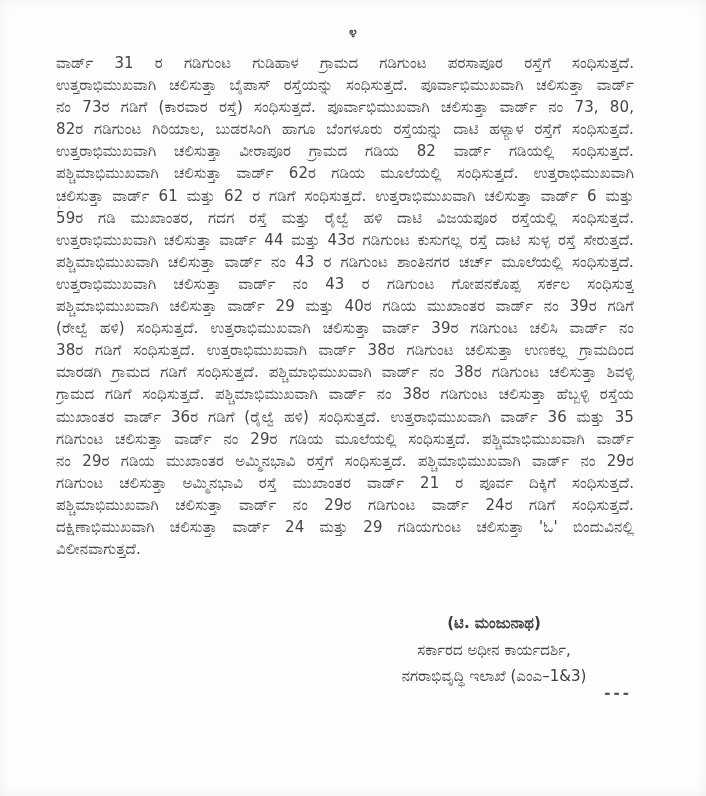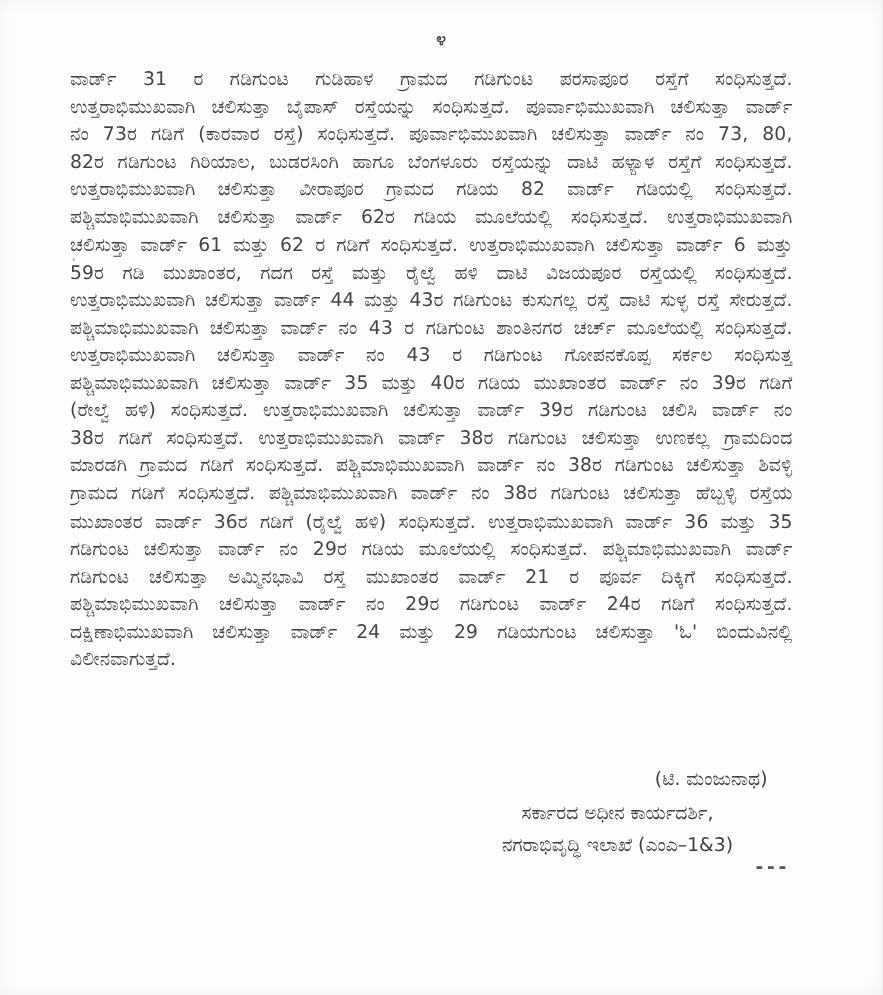--- a/index.html
+++ b/index.html
@@ -50,21 +50,21 @@
   .signature-block {
     position: absolute;
     top: 610px;
     right: 92px;
     width: 240px;
     text-align: center;
     font-size: 15px;
     line-height: 26.5px;
     color: #3f3f3f;
   }
-  .signature-name { font-weight: normal; text-align: right; }
+  .signature-name { font-weight: bold; }
   .end-dashes {
     position: absolute;
     top: 684px;
     right: 74px;
     font-size: 15px;
     font-weight: bold;
     letter-spacing: 3px;
     color: #555;
   }
   .scan-speck {
@@ -88,27 +88,28 @@
       <div class="line">ಉತ್ತರಾಭಿಮುಖವಾಗಿ ಚಲಿಸುತ್ತಾ ಬೈಪಾಸ್ ರಸ್ತೆಯನ್ನು ಸಂಧಿಸುತ್ತದೆ. ಪೂರ್ವಾಭಿಮುಖವಾಗಿ ಚಲಿಸುತ್ತಾ ವಾರ್ಡ್</div>
       <div class="line">ನಂ 73ರ ಗಡಿಗೆ (ಕಾರವಾರ ರಸ್ತೆ) ಸಂಧಿಸುತ್ತದೆ. ಪೂರ್ವಾಭಿಮುಖವಾಗಿ ಚಲಿಸುತ್ತಾ ವಾರ್ಡ್ ನಂ 73, 80,</div>
       <div class="line">82ರ ಗಡಿಗುಂಟ ಗಿರಿಯಾಲ, ಬುಡರಸಿಂಗಿ ಹಾಗೂ ಬೆಂಗಳೂರು ರಸ್ತೆಯನ್ನು ದಾಟಿ ಹಳ್ಯಾಳ ರಸ್ತೆಗೆ ಸಂಧಿಸುತ್ತದೆ.</div>
       <div class="line">ಉತ್ತರಾಭಿಮುಖವಾಗಿ ಚಲಿಸುತ್ತಾ ವೀರಾಪೂರ ಗ್ರಾಮದ ಗಡಿಯ 82 ವಾರ್ಡ್ ಗಡಿಯಲ್ಲಿ ಸಂಧಿಸುತ್ತದೆ.</div>
       <div class="line">ಪಶ್ಚಿಮಾಭಿಮುಖವಾಗಿ ಚಲಿಸುತ್ತಾ ವಾರ್ಡ್ 62ರ ಗಡಿಯ ಮೂಲೆಯಲ್ಲಿ ಸಂಧಿಸುತ್ತದೆ. ಉತ್ತರಾಭಿಮುಖವಾಗಿ</div>
       <div class="line">ಚಲಿಸುತ್ತಾ ವಾರ್ಡ್ 61 ಮತ್ತು 62 ರ ಗಡಿಗೆ ಸಂಧಿಸುತ್ತದೆ. ಉತ್ತರಾಭಿಮುಖವಾಗಿ ಚಲಿಸುತ್ತಾ ವಾರ್ಡ್ 6 ಮತ್ತು</div>
       <div class="line">59ರ ಗಡಿ ಮುಖಾಂತರ, ಗದಗ ರಸ್ತೆ ಮತ್ತು ರೈಲ್ವೆ ಹಳಿ ದಾಟಿ ವಿಜಯಪೂರ ರಸ್ತೆಯಲ್ಲಿ ಸಂಧಿಸುತ್ತದೆ.</div>
       <div class="line">ಉತ್ತರಾಭಿಮುಖವಾಗಿ ಚಲಿಸುತ್ತಾ ವಾರ್ಡ್ 44 ಮತ್ತು 43ರ ಗಡಿಗುಂಟ ಕುಸುಗಲ್ಲ ರಸ್ತೆ ದಾಟಿ ಸುಳ್ಳ ರಸ್ತೆ ಸೇರುತ್ತದೆ.</div>
       <div class="line">ಪಶ್ಚಿಮಾಭಿಮುಖವಾಗಿ ಚಲಿಸುತ್ತಾ ವಾರ್ಡ್ ನಂ 43 ರ ಗಡಿಗುಂಟ ಶಾಂತಿನಗರ ಚರ್ಚ್ ಮೂಲೆಯಲ್ಲಿ ಸಂಧಿಸುತ್ತದೆ.</div>
       <div class="line">ಉತ್ತರಾಭಿಮುಖವಾಗಿ ಚಲಿಸುತ್ತಾ ವಾರ್ಡ್ ನಂ 43 ರ ಗಡಿಗುಂಟ ಗೋಪನಕೊಪ್ಪ ಸರ್ಕಲ ಸಂಧಿಸುತ್ತ</div>
-      <div class="line">ಪಶ್ಚಿಮಾಭಿಮುಖವಾಗಿ ಚಲಿಸುತ್ತಾ ವಾರ್ಡ್ 35 ಮತ್ತು 40ರ ಗಡಿಯ ಮುಖಾಂತರ ವಾರ್ಡ್ ನಂ 39ರ ಗಡಿಗೆ</div>
+      <div class="line">ಪಶ್ಚಿಮಾಭಿಮುಖವಾಗಿ ಚಲಿಸುತ್ತಾ ವಾರ್ಡ್ 29 ಮತ್ತು 40ರ ಗಡಿಯ ಮುಖಾಂತರ ವಾರ್ಡ್ ನಂ 39ರ ಗಡಿಗೆ</div>
       <div class="line">(ರೇಲ್ವೆ ಹಳಿ) ಸಂಧಿಸುತ್ತದೆ. ಉತ್ತರಾಭಿಮುಖವಾಗಿ ಚಲಿಸುತ್ತಾ ವಾರ್ಡ್ 39ರ ಗಡಿಗುಂಟ ಚಲಿಸಿ ವಾರ್ಡ್ ನಂ</div>
       <div class="line">38ರ ಗಡಿಗೆ ಸಂಧಿಸುತ್ತದೆ. ಉತ್ತರಾಭಿಮುಖವಾಗಿ ವಾರ್ಡ್ 38ರ ಗಡಿಗುಂಟ ಚಲಿಸುತ್ತಾ ಉಣಕಲ್ಲ ಗ್ರಾಮದಿಂದ</div>
       <div class="line">ಮಾರಡಗಿ ಗ್ರಾಮದ ಗಡಿಗೆ ಸಂಧಿಸುತ್ತದೆ. ಪಶ್ಚಿಮಾಭಿಮುಖವಾಗಿ ವಾರ್ಡ್ ನಂ 38ರ ಗಡಿಗುಂಟ ಚಲಿಸುತ್ತಾ ಶಿವಳ್ಳಿ</div>
       <div class="line">ಗ್ರಾಮದ ಗಡಿಗೆ ಸಂಧಿಸುತ್ತದೆ. ಪಶ್ಚಿಮಾಭಿಮುಖವಾಗಿ ವಾರ್ಡ್ ನಂ 38ರ ಗಡಿಗುಂಟ ಚಲಿಸುತ್ತಾ ಹೆಬ್ಬಳ್ಳಿ ರಸ್ತೆಯ</div>
       <div class="line">ಮುಖಾಂತರ ವಾರ್ಡ್ 36ರ ಗಡಿಗೆ (ರೈಲ್ವೆ ಹಳಿ) ಸಂಧಿಸುತ್ತದೆ. ಉತ್ತರಾಭಿಮುಖವಾಗಿ ವಾರ್ಡ್ 36 ಮತ್ತು 35</div>
       <div class="line">ಗಡಿಗುಂಟ ಚಲಿಸುತ್ತಾ ವಾರ್ಡ್ ನಂ 29ರ ಗಡಿಯ ಮೂಲೆಯಲ್ಲಿ ಸಂಧಿಸುತ್ತದೆ. ಪಶ್ಚಿಮಾಭಿಮುಖವಾಗಿ ವಾರ್ಡ್</div>
+      <div class="line">ನಂ 29ರ ಗಡಿಯ ಮುಖಾಂತರ ಅಮ್ಮಿನಭಾವಿ ರಸ್ತೆಗೆ ಸಂಧಿಸುತ್ತದೆ. ಪಶ್ಚಿಮಾಭಿಮುಖವಾಗಿ ವಾರ್ಡ್ ನಂ 29ರ</div>
       <div class="line">ಗಡಿಗುಂಟ ಚಲಿಸುತ್ತಾ ಅಮ್ಮಿನಭಾವಿ ರಸ್ತೆ ಮುಖಾಂತರ ವಾರ್ಡ್ 21 ರ ಪೂರ್ವ ದಿಕ್ಕಿಗೆ ಸಂಧಿಸುತ್ತದೆ.</div>
       <div class="line">ಪಶ್ಚಿಮಾಭಿಮುಖವಾಗಿ ಚಲಿಸುತ್ತಾ ವಾರ್ಡ್ ನಂ 29ರ ಗಡಿಗುಂಟ ವಾರ್ಡ್ 24ರ ಗಡಿಗೆ ಸಂಧಿಸುತ್ತದೆ.</div>
       <div class="line">ದಕ್ಷಿಣಾಭಿಮುಖವಾಗಿ ಚಲಿಸುತ್ತಾ ವಾರ್ಡ್ 24 ಮತ್ತು 29 ಗಡಿಯಗುಂಟ ಚಲಿಸುತ್ತಾ 'ಓ' ಬಿಂದುವಿನಲ್ಲಿ</div>
       <div class="line last">ವಿಲೀನವಾಗುತ್ತದೆ.</div>
     </div>
 
   <span class="scan-speck speck-1"></span>
   <span class="scan-speck speck-2"></span>
 
   <div class="signature-block">

